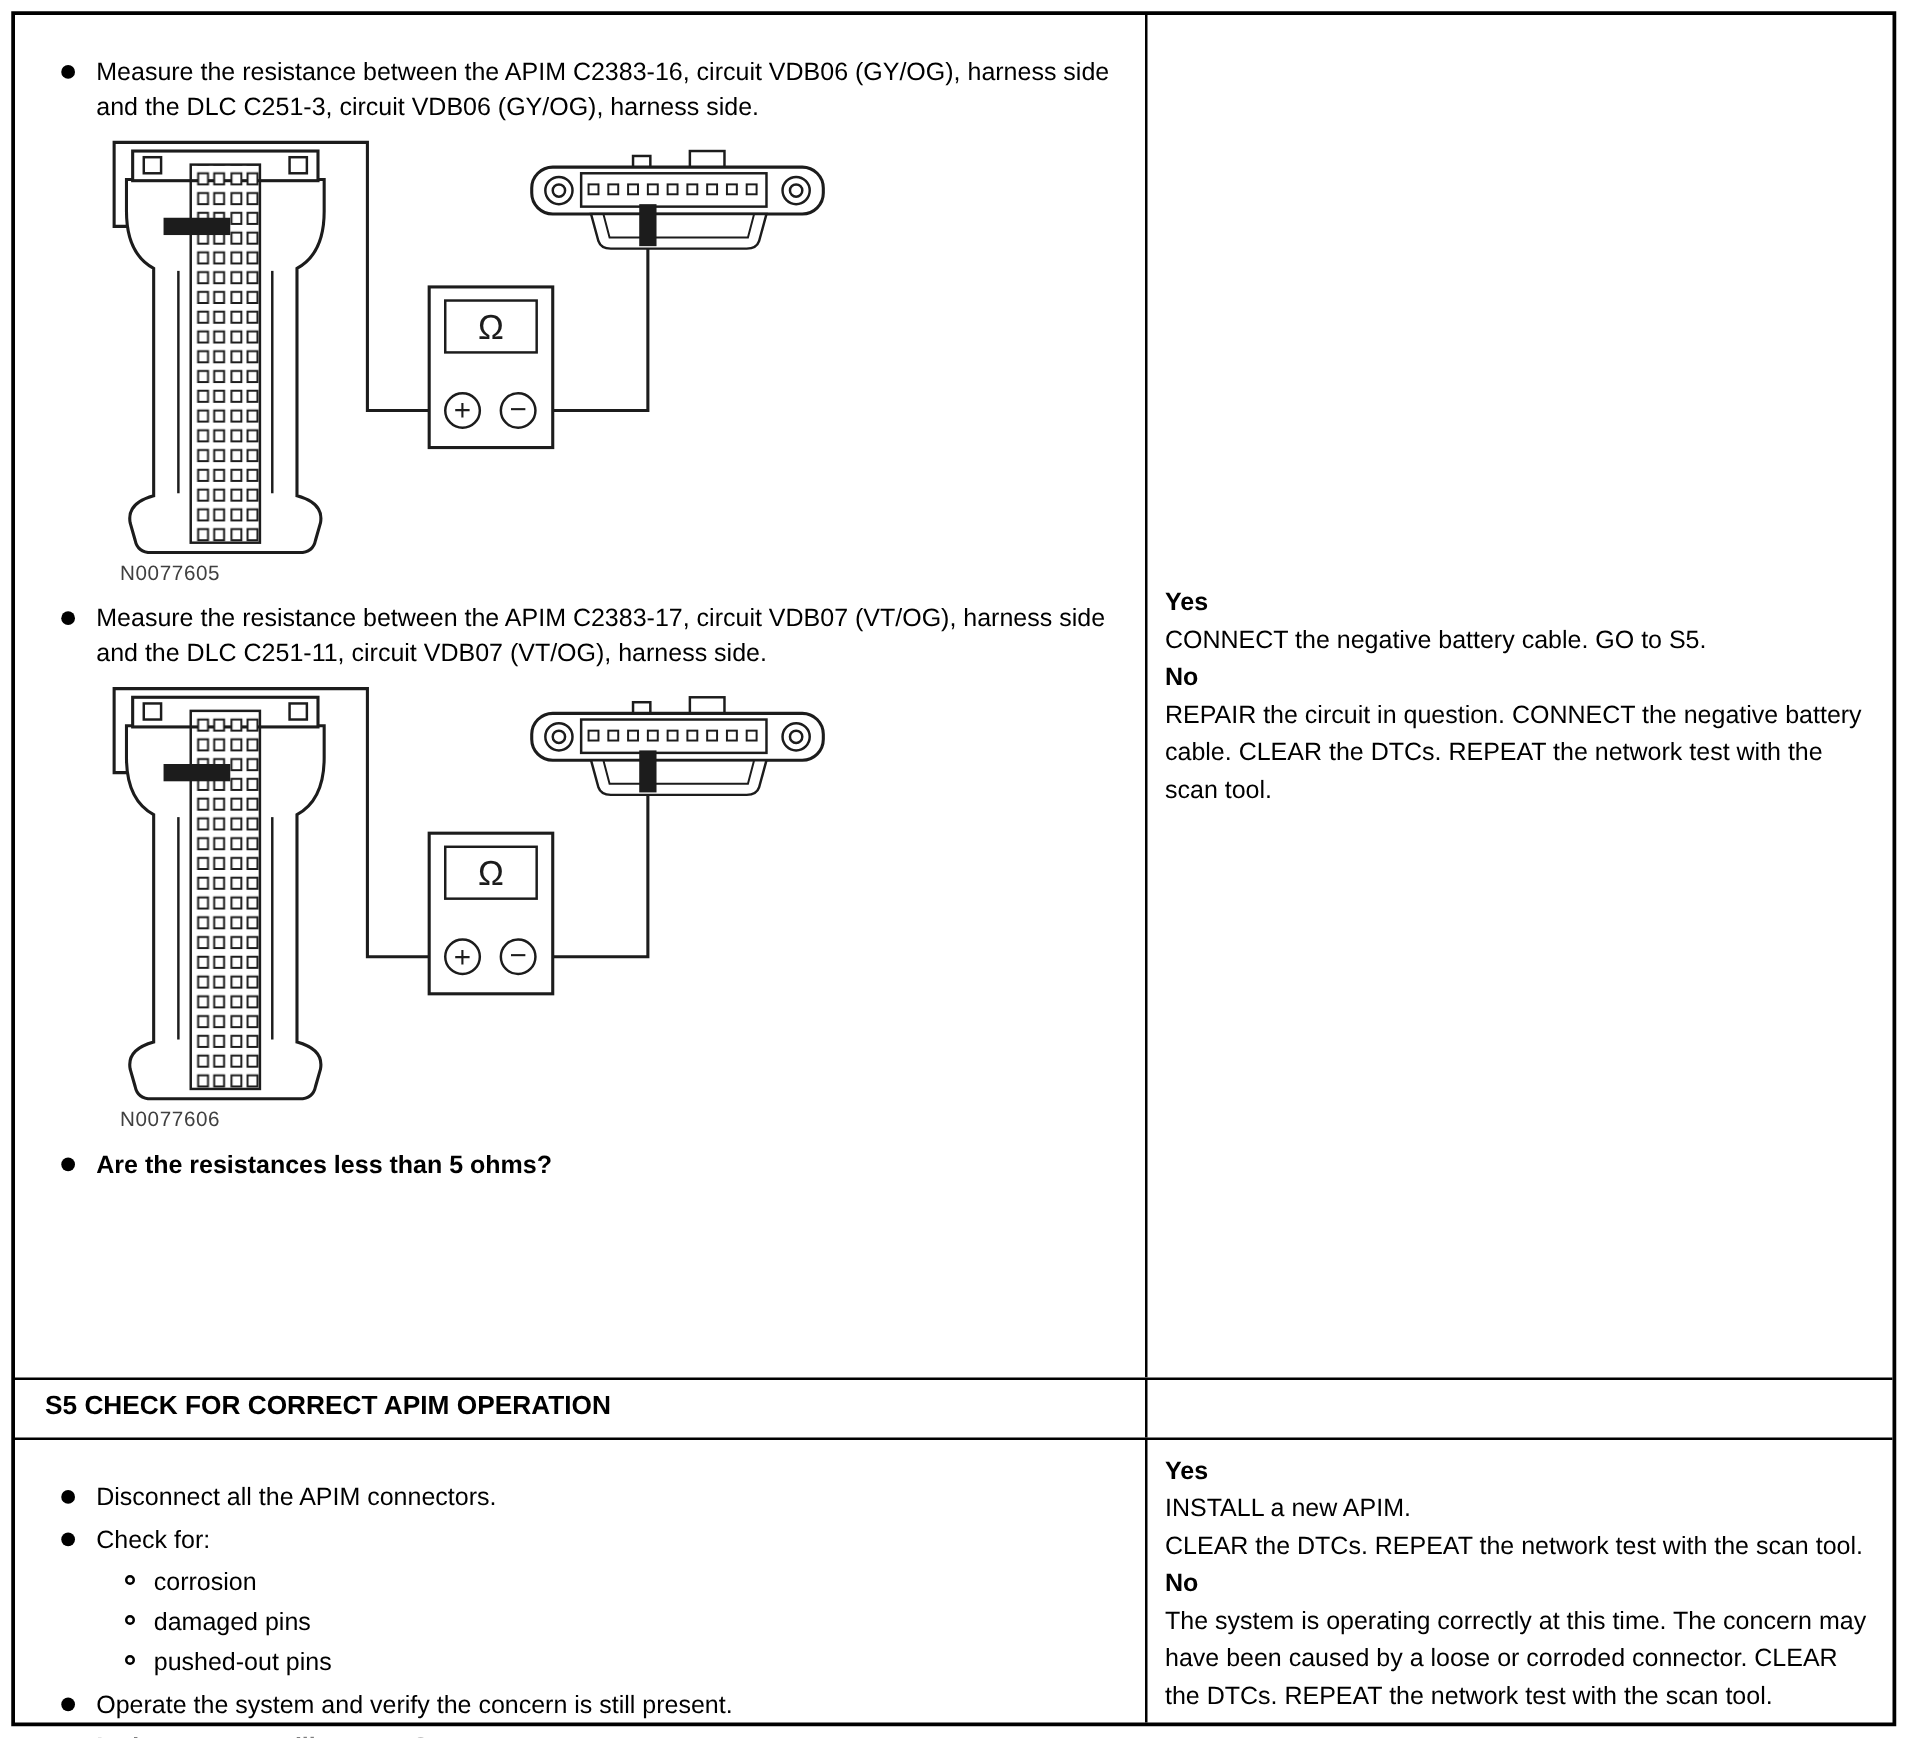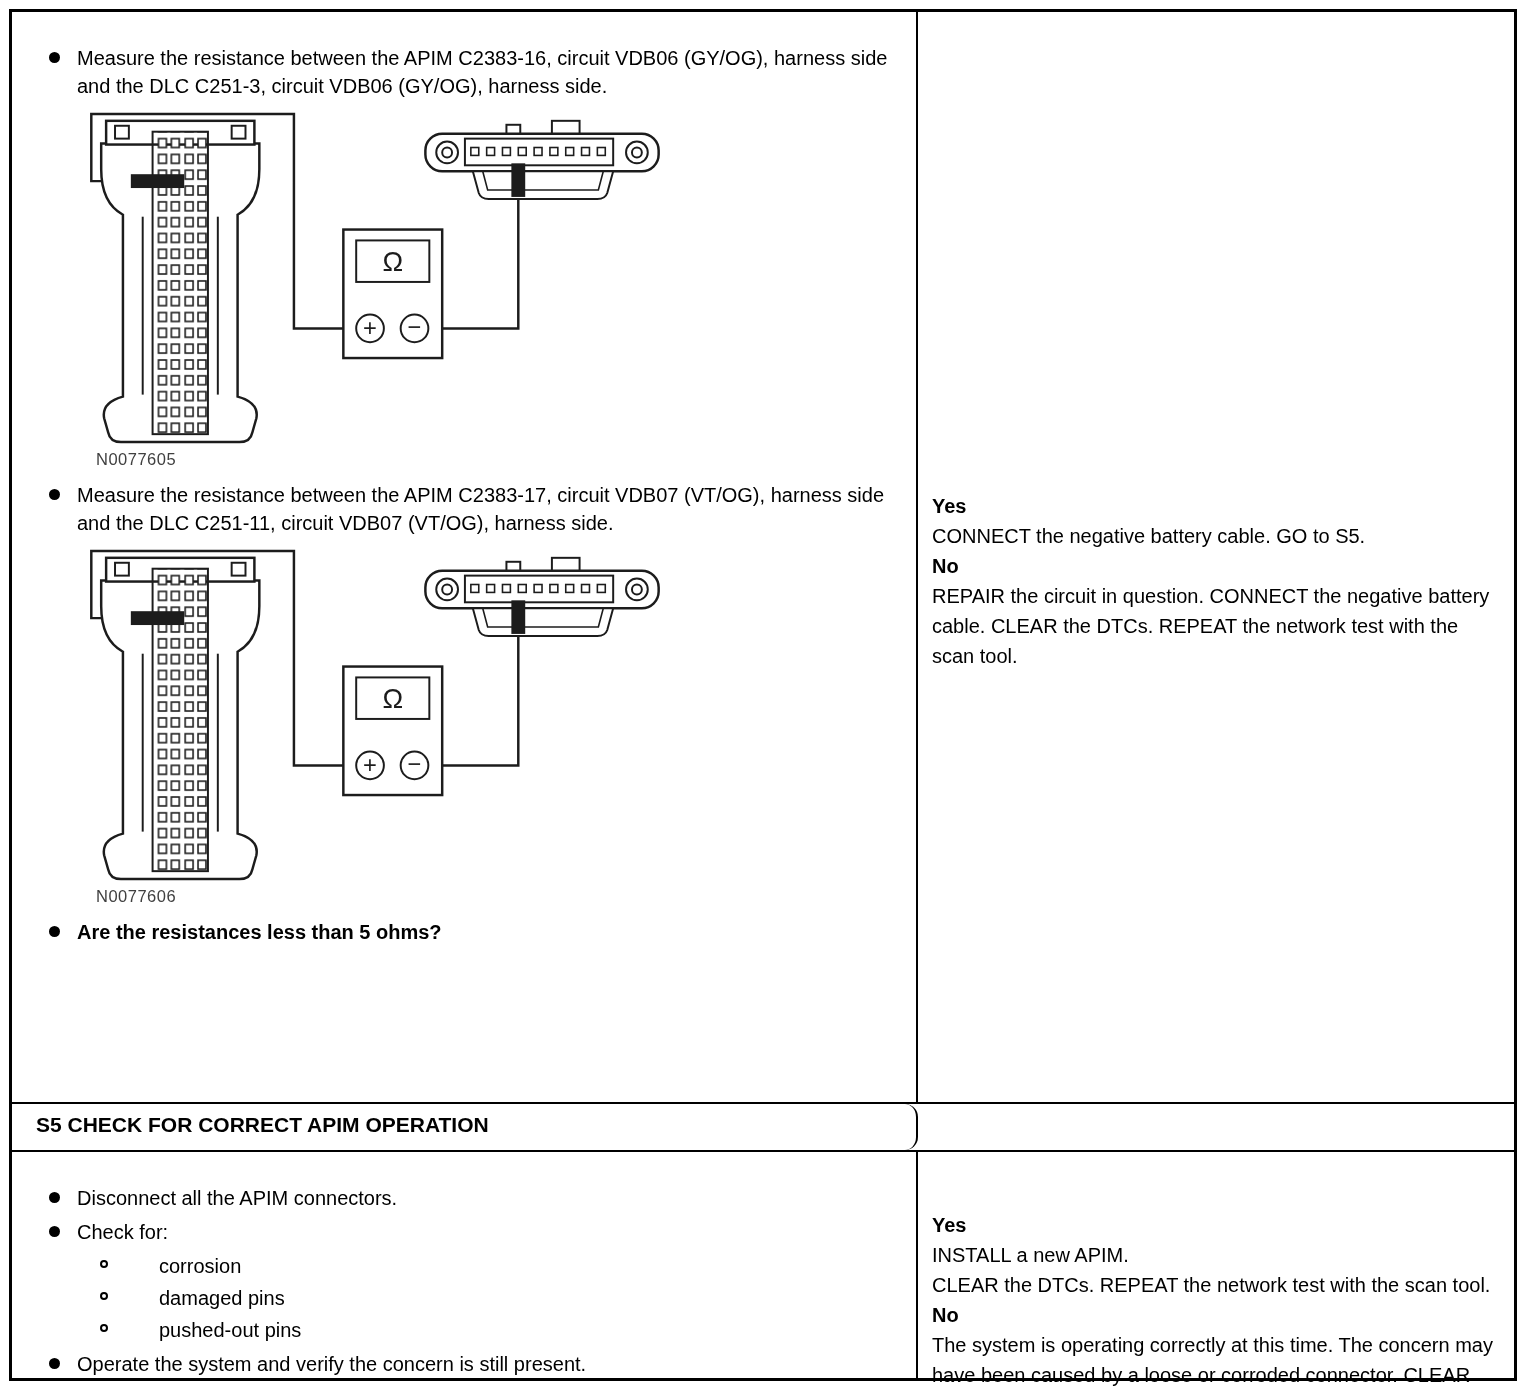--- a/index.html
+++ b/index.html
@@ -15,32 +15,32 @@
     position:absolute; left:9px; top:9px; width:1508px; height:1372px;
     border:3px solid #000;
     display:flex; flex-direction:column;
     background:#fff;
   }
   .row { display:flex; flex:none; }
   .row-s4 { flex:1 1 auto; overflow:hidden; }
   .header-row { height:48px; border-top:2px solid #000; }
   .row-s5 { height:228px; border-top:2px solid #000; }
   .cell-left { width:906px; flex:none; border-right:2px solid #000; }
-  .cell-right { flex:1 1 auto;margin-top:48px; }
+  .cell-right { flex:1 1 auto; }
 
   
   .steps-cell { padding:26px 20px 10px 24px; }
   .b1 { display:flex; margin:6px 0; }
   .b1 .dot {
     flex:none; width:11px; height:11px; border-radius:50%;
     background:#000; margin:8px 17px 0 13px;
   }
   .b1 .txt { flex:1 1 auto; line-height:1.4; }
   .b1.bold .txt { font-weight:bold; }
-  .b2 { display:flex; margin:4px 0 4px 52px;gap:36px; }
+  .b2 { display:flex; margin:4px 0 4px 52px; }
   .b2 .ring {
     flex:none; width:8px; height:8px; border-radius:50%;
     border:2.5px solid #000; margin:8px 15px 0 12px;
   }
   .b2 .txt { line-height:1.4; }
 
   
   .figure { margin:6px 0 0 44px; }
   .fig-svg { display:block; }
   .fig-label {
@@ -48,21 +48,21 @@
     color:#404040; font-size:16.5px; letter-spacing:0.5px;
   }
 
   
   .result-cell { padding:10px 18px 10px 14px; line-height:1.5; }
   .result-cell.centered { display:flex; flex-direction:column; justify-content:center; }
   .lbl { font-weight:bold; }
 
   
   .section-header {
-    padding:9px 0 0 24px; font-weight:bold; font-size:21px;border-radius:13px;
+    padding:9px 0 0 24px; font-weight:bold; font-size:21px;
   }
 </style>
 </head>
 <body>
 
 <div class="pinpoint-table">
 
   <div class="row row-s4">
     <div class="cell-left steps-cell">
 

